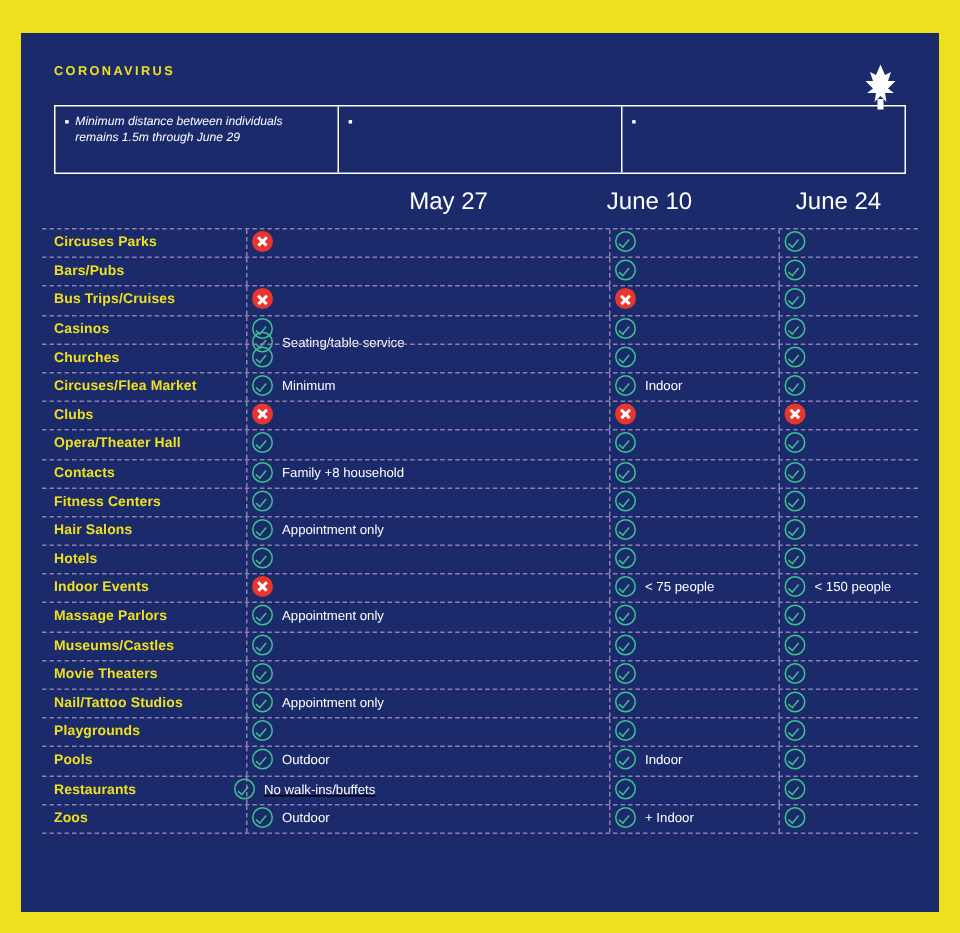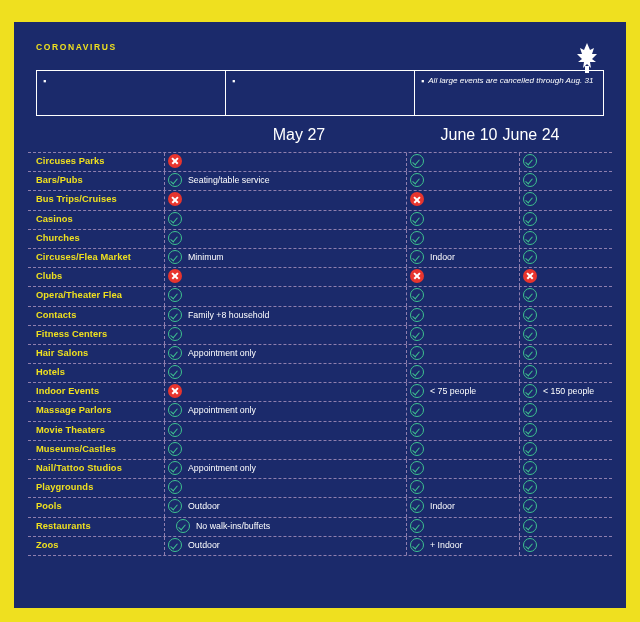--- a/index.html
+++ b/index.html
@@ -184,34 +184,34 @@
       <svg viewBox="0 0 26 32" width="26" height="32" aria-hidden="true">
         <path d="M13 1 L10 8 L6 6 L8 12 L3 12 L8 17 L4 20 L10 20 L9 26 L13 22 L17 26 L16 20 L22 20 L18 17 L23 12 L18 12 L20 6 L16 8 Z" fill="#ffffff"></path>
         <path d="M11 24 h4 v7 h-4 z" fill="#ffffff"></path>
       </svg>
     </div>
   </div>
 
   <div class="notes">
     <div class="note">
       <span class="bullet">▪</span>
+      <span class="note-text">Minimum distance between individuals remains 1.5m through June 29</span>
     </div>
     <div class="note">
       <span class="bullet">▪</span>
     </div>
     <div class="note">
       <span class="bullet">▪</span>
-      <span class="note-text">All large events are cancelled through Aug. 31</span>
     </div>
   </div>
 
   <div class="colheads">
     <div class="colhead" style="left:230px;width:110px;">May 27</div>
-    <div class="colhead" style="left:400px;width:110px;">June 10</div>
-    <div class="colhead" style="left:462px;width:110px;">June 24</div>
+    <div class="colhead" style="left:364px;width:110px;">June 10</div>
+    <div class="colhead" style="left:490px;width:110px;">June 24</div>
   </div>
 
   <div class="table">
       <div class="row">
         <div class="label">Circuses Parks</div>
         <div class="vline" style="left: 136px;"></div>
         <div class="vline" style="left: 378px;"></div>
         <div class="vline" style="left: 491px;"></div>
         <div class="cell" style="left: 140px;">
           <span class="mark cross"></span>
@@ -221,21 +221,21 @@
         </div>
         <div class="cell" style="left: 495px;">
           <span class="mark check"></span>
         </div>
       </div>
       <div class="row">
         <div class="label">Bars/Pubs</div>
         <div class="vline" style="left: 136px;"></div>
         <div class="vline" style="left: 378px;"></div>
         <div class="vline" style="left: 491px;"></div>
-        <div class="cell" style="left: 140px;">
+        <div class="cell" style="left: 140px; margin-top: 48px;">
           <span class="mark check"></span>
           <span class="note-cell">Seating/table service</span>
         </div>
         <div class="cell" style="left: 382px;">
           <span class="mark check"></span>
         </div>
         <div class="cell" style="left: 495px;">
           <span class="mark check"></span>
         </div>
       </div>
@@ -310,21 +310,21 @@
           <span class="mark cross"></span>
         </div>
         <div class="cell" style="left: 382px;">
           <span class="mark cross"></span>
         </div>
         <div class="cell" style="left: 495px;">
           <span class="mark cross"></span>
         </div>
       </div>
       <div class="row">
-        <div class="label">Opera/Theater Flea</div>
+        <div class="label">Opera/Theater Hall</div>
         <div class="vline" style="left: 136px;"></div>
         <div class="vline" style="left: 378px;"></div>
         <div class="vline" style="left: 491px;"></div>
         <div class="cell" style="left: 140px;">
           <span class="mark check"></span>
         </div>
         <div class="cell" style="left: 382px;">
           <span class="mark check"></span>
         </div>
         <div class="cell" style="left: 495px;">
@@ -420,50 +420,50 @@
           <span class="note-cell">Appointment only</span>
         </div>
         <div class="cell" style="left: 382px;">
           <span class="mark check"></span>
         </div>
         <div class="cell" style="left: 495px;">
           <span class="mark check"></span>
         </div>
       </div>
       <div class="row">
+        <div class="label">Museums/Castles</div>
+        <div class="vline" style="left: 136px;"></div>
+        <div class="vline" style="left: 378px;"></div>
+        <div class="vline" style="left: 491px;"></div>
+        <div class="cell" style="left: 140px;">
+          <span class="mark check"></span>
+        </div>
+        <div class="cell" style="left: 382px;">
+          <span class="mark check"></span>
+        </div>
+        <div class="cell" style="left: 495px;">
+          <span class="mark check"></span>
+        </div>
+      </div>
+      <div class="row">
         <div class="label">Movie Theaters</div>
         <div class="vline" style="left: 136px;"></div>
         <div class="vline" style="left: 378px;"></div>
         <div class="vline" style="left: 491px;"></div>
         <div class="cell" style="left: 140px;">
           <span class="mark check"></span>
         </div>
         <div class="cell" style="left: 382px;">
           <span class="mark check"></span>
         </div>
         <div class="cell" style="left: 495px;">
           <span class="mark check"></span>
         </div>
       </div>
       <div class="row">
-        <div class="label">Museums/Castles</div>
-        <div class="vline" style="left: 136px;"></div>
-        <div class="vline" style="left: 378px;"></div>
-        <div class="vline" style="left: 491px;"></div>
-        <div class="cell" style="left: 140px;">
-          <span class="mark check"></span>
-        </div>
-        <div class="cell" style="left: 382px;">
-          <span class="mark check"></span>
-        </div>
-        <div class="cell" style="left: 495px;">
-          <span class="mark check"></span>
-        </div>
-      </div>
-      <div class="row">
         <div class="label">Nail/Tattoo Studios</div>
         <div class="vline" style="left: 136px;"></div>
         <div class="vline" style="left: 378px;"></div>
         <div class="vline" style="left: 491px;"></div>
         <div class="cell" style="left: 140px;">
           <span class="mark check"></span>
           <span class="note-cell">Appointment only</span>
         </div>
         <div class="cell" style="left: 382px;">
           <span class="mark check"></span>
@@ -502,21 +502,21 @@
         </div>
         <div class="cell" style="left: 495px;">
           <span class="mark check"></span>
         </div>
       </div>
       <div class="row">
         <div class="label">Restaurants</div>
         <div class="vline" style="left: 136px;"></div>
         <div class="vline" style="left: 378px;"></div>
         <div class="vline" style="left: 491px;"></div>
-        <div class="cell" style="left: 148px;">
+        <div class="cell" style="left: 128px; text-decoration: underline;">
           <span class="mark check"></span>
           <span class="note-cell">No walk-ins/buffets</span>
         </div>
         <div class="cell" style="left: 382px;">
           <span class="mark check"></span>
         </div>
         <div class="cell" style="left: 495px;">
           <span class="mark check"></span>
         </div>
       </div>

